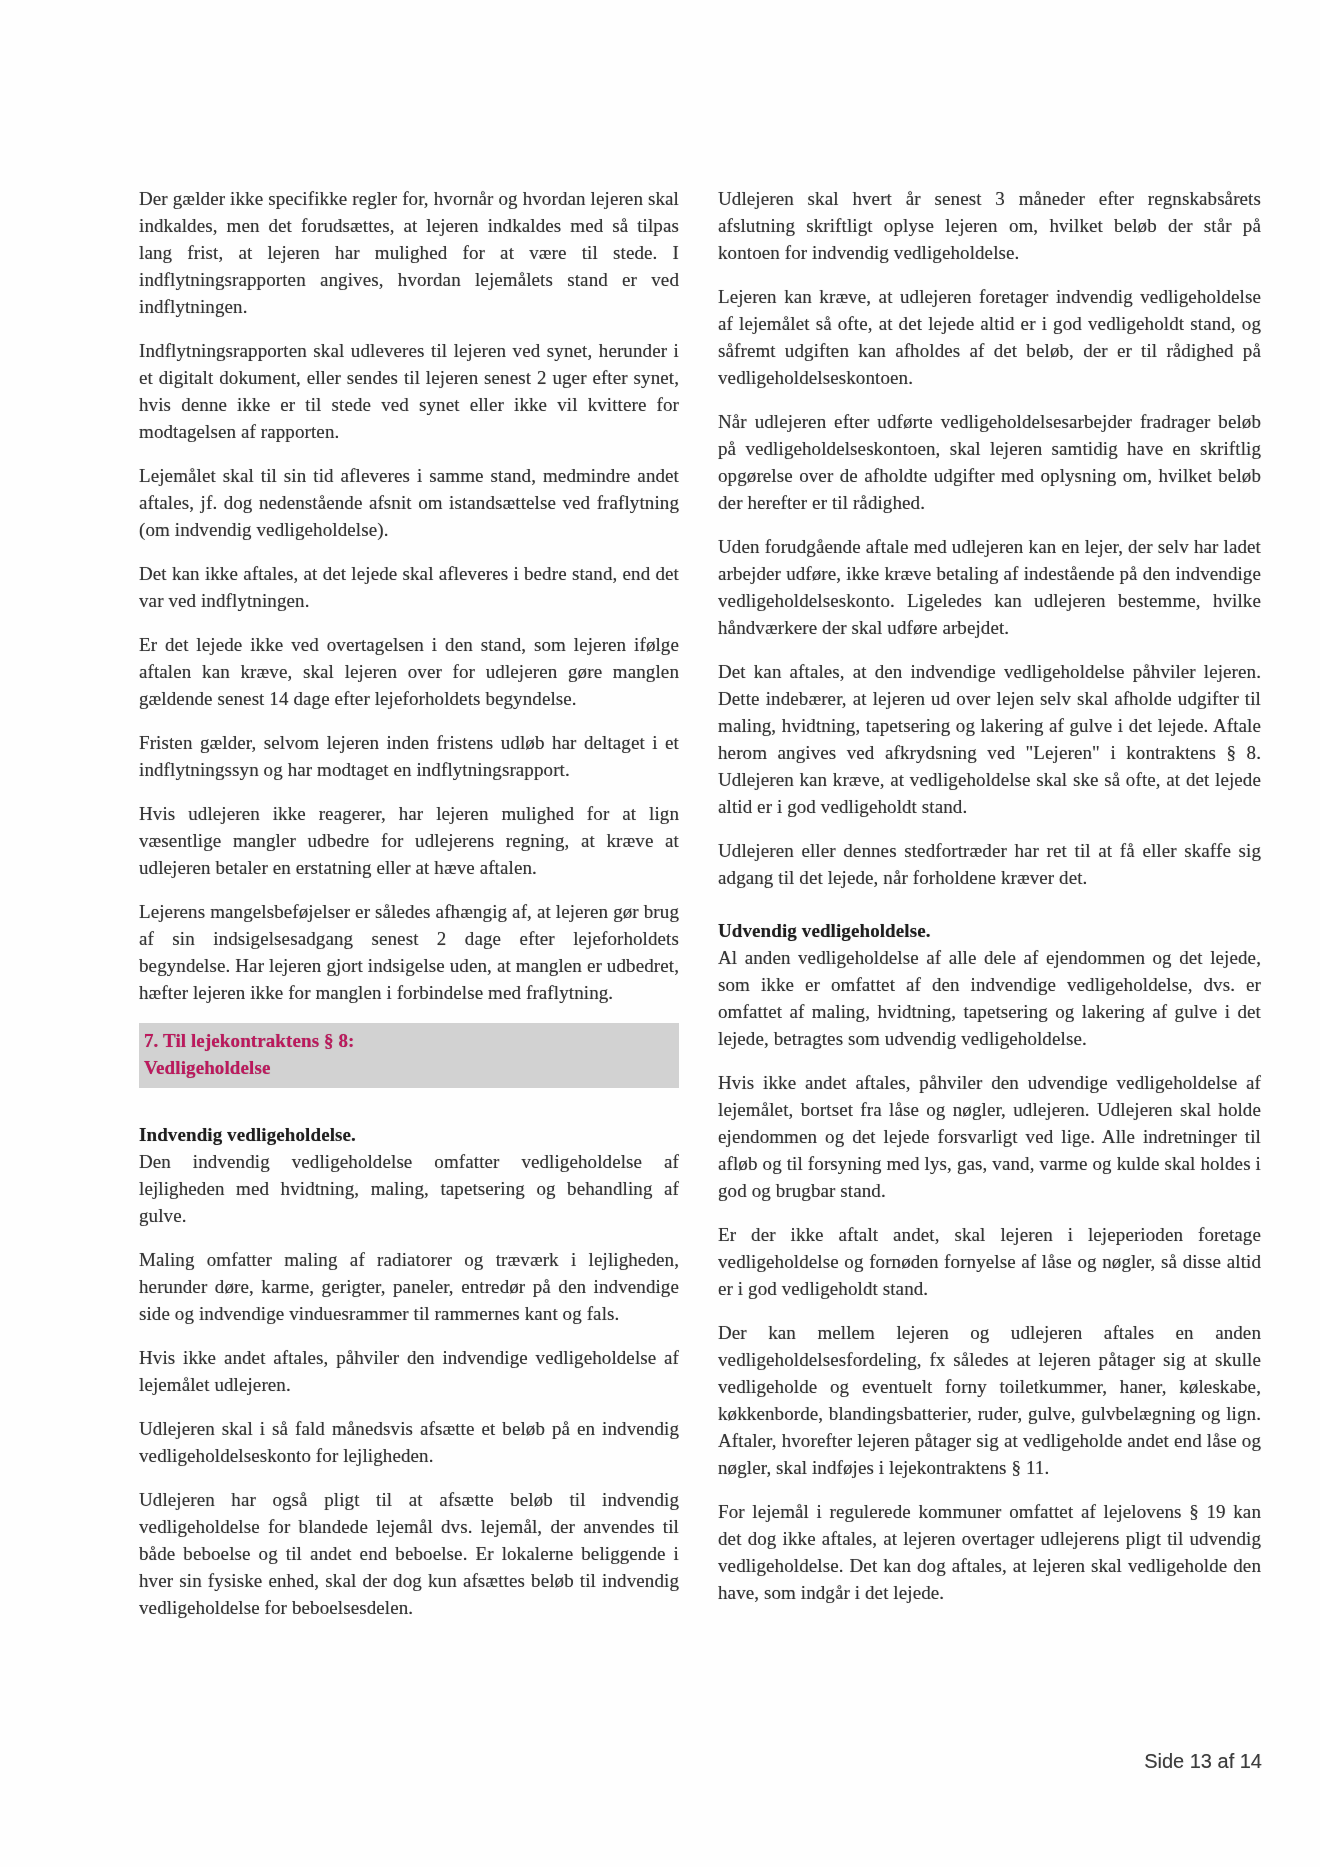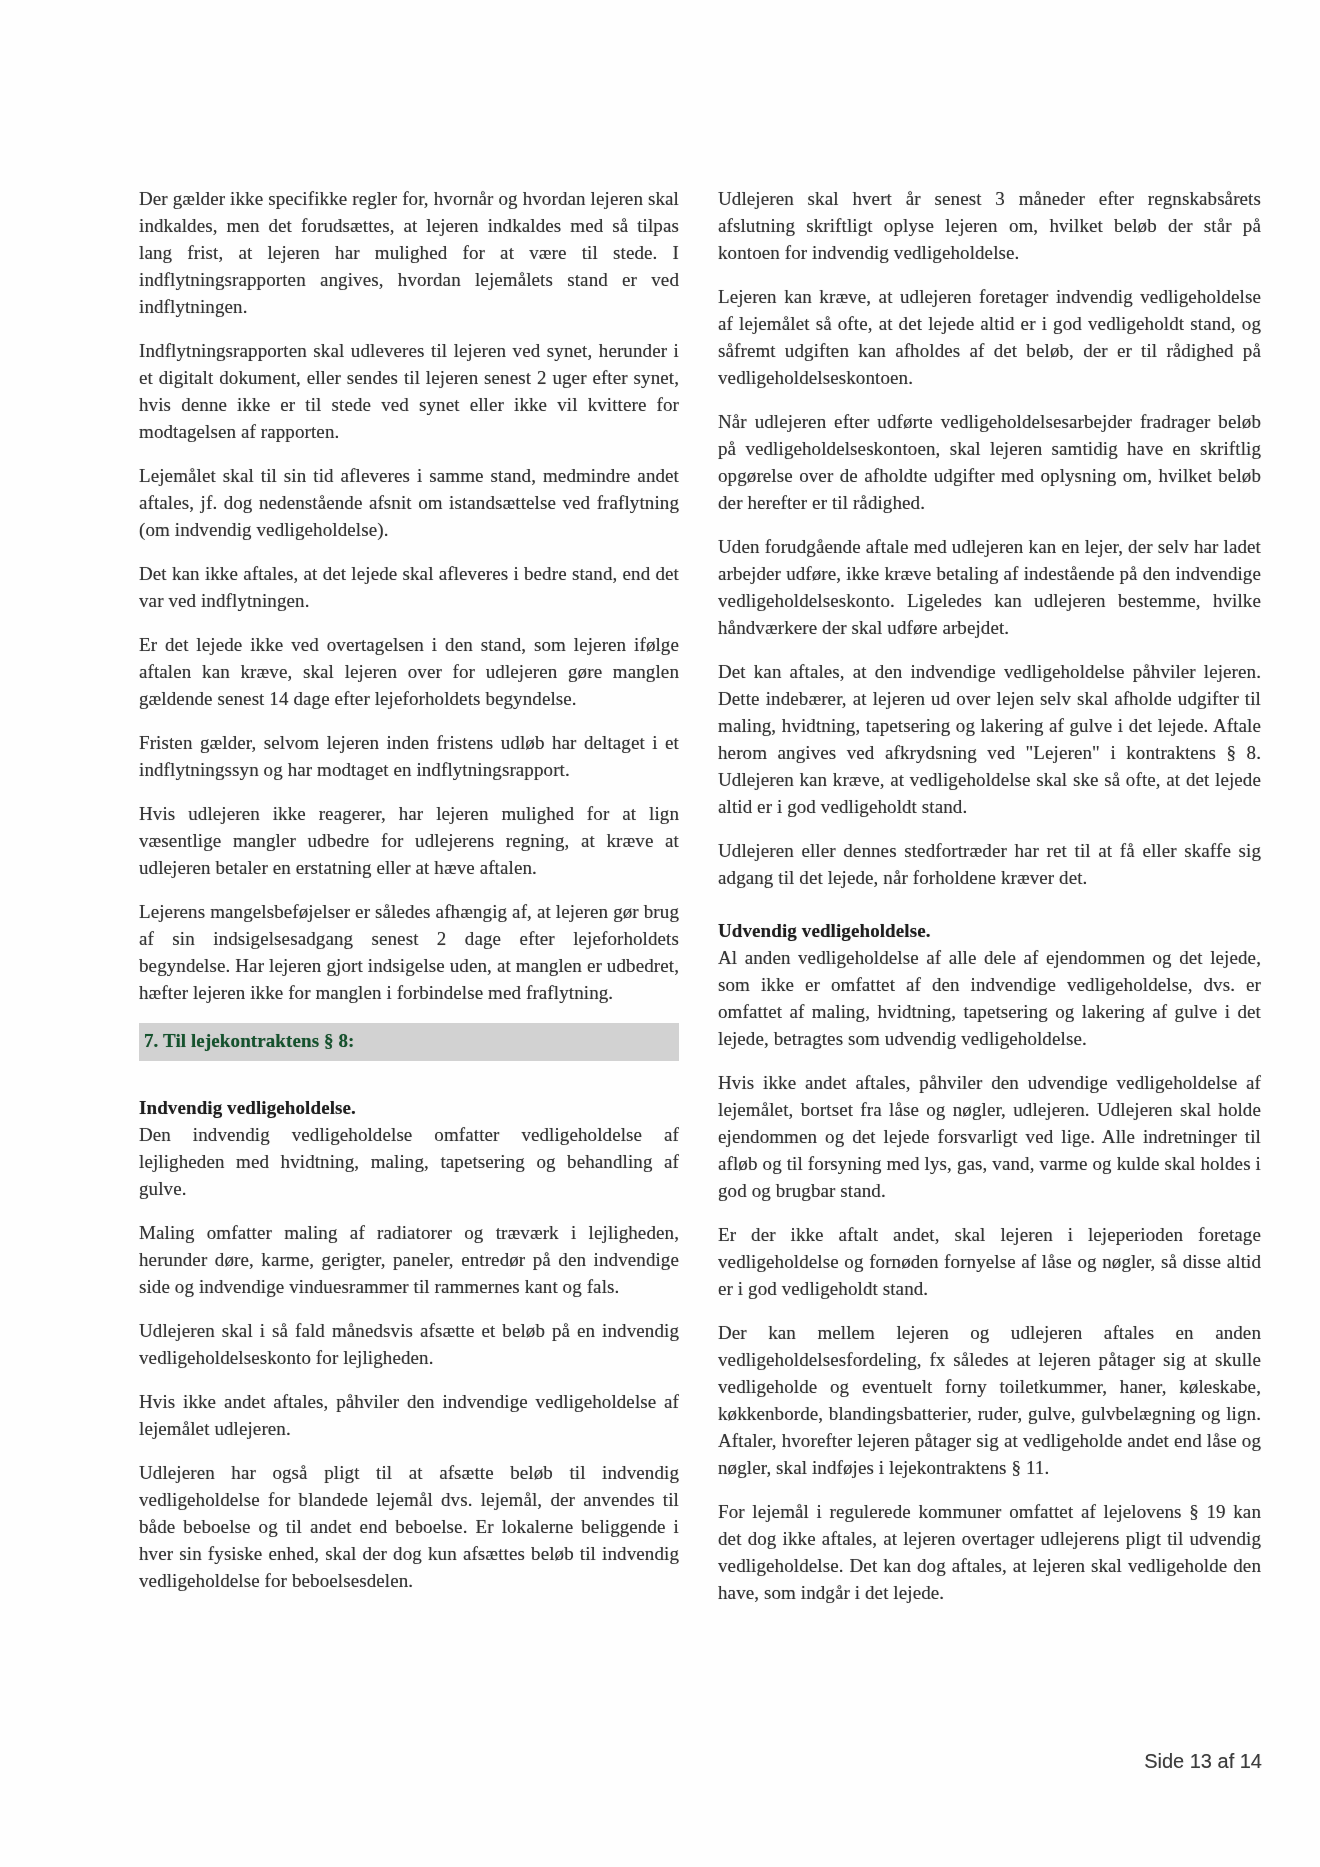--- a/index.html
+++ b/index.html
@@ -28,21 +28,21 @@
     text-align: justify;
     letter-spacing: 0.1px;
     text-shadow: 0 0 0.8px rgba(70,70,70,0.55);
   }
   .col-left  { left: 139px; width: 540px; }
   .col-right { left: 718px; width: 543px; }
   .doc-col p { margin: 0 0 17px 0; }
   .section-heading {
     background: #d2d2d2;
     font-weight: bold;
-    color: #14532d;
+    color: #be185d;
     padding: 4px 9px 7px 5px;
     margin: 16px 0 33px 0;
     line-height: 27px;
     text-align: left;
   }
   .subheading {
     font-weight: bold;
     color: #1f1f1f;
     margin: 0;
     text-align: left;
@@ -68,27 +68,28 @@
     <p>Indflytningsrapporten skal udleveres til lejeren ved synet, herunder i et digitalt dokument, eller sendes til lejeren senest 2 uger efter synet, hvis denne ikke er til stede ved synet eller ikke vil kvittere for modtagelsen af rapporten.</p>
     <p>Lejemålet skal til sin tid afleveres i samme stand, medmindre andet aftales, jf. dog nedenstående afsnit om istandsættelse ved fraflytning (om indvendig vedligeholdelse).</p>
     <p>Det kan ikke aftales, at det lejede skal afleveres i bedre stand, end det var ved indflytningen.</p>
     <p>Er det lejede ikke ved overtagelsen i den stand, som lejeren ifølge aftalen kan kræve, skal lejeren over for udlejeren gøre manglen gældende senest 14 dage efter lejeforholdets begyndelse.</p>
     <p>Fristen gælder, selvom lejeren inden fristens udløb har deltaget i et indflytningssyn og har modtaget en indflytningsrapport.</p>
     <p>Hvis udlejeren ikke reagerer, har lejeren mulighed for at lign væsentlige mangler udbedre for udlejerens regning, at kræve at udlejeren betaler en erstatning eller at hæve aftalen.</p>
     <p>Lejerens mangelsbeføjelser er således afhængig af, at lejeren gør brug af sin indsigelsesadgang senest 2 dage efter lejeforholdets begyndelse. Har lejeren gjort indsigelse uden, at manglen er udbedret, hæfter lejeren ikke for manglen i forbindelse med fraflytning.</p>
 
     <div class="section-heading">
       <div>7. Til lejekontraktens § 8:</div>
+      <div>Vedligeholdelse</div>
     </div>
 
     <div class="subheading">Indvendig vedligeholdelse.</div>
     <p>Den indvendig vedligeholdelse omfatter vedligeholdelse af lejligheden med hvidtning, maling, tapetsering og behandling af gulve.</p>
     <p>Maling omfatter maling af radiatorer og træværk i lejligheden, herunder døre, karme, gerigter, paneler, entredør på den indvendige side og indvendige vinduesrammer til rammernes kant og fals.</p>
+    <p>Hvis ikke andet aftales, påhviler den indvendige vedligeholdelse af lejemålet udlejeren.</p>
     <p>Udlejeren skal i så fald månedsvis afsætte et beløb på en indvendig vedligeholdelseskonto for lejligheden.</p>
-    <p>Hvis ikke andet aftales, påhviler den indvendige vedligeholdelse af lejemålet udlejeren.</p>
     <p>Udlejeren har også pligt til at afsætte beløb til indvendig vedligeholdelse for blandede lejemål dvs. lejemål, der anvendes til både beboelse og til andet end beboelse. Er lokalerne beliggende i hver sin fysiske enhed, skal der dog kun afsættes beløb til indvendig vedligeholdelse for beboelsesdelen.</p>
   </div>
 
   <div class="doc-col col-right">
     <p>Udlejeren skal hvert år senest 3 måneder efter regnskabsårets afslutning skriftligt oplyse lejeren om, hvilket beløb der står på kontoen for indvendig vedligeholdelse.</p>
     <p>Lejeren kan kræve, at udlejeren foretager indvendig vedligeholdelse af lejemålet så ofte, at det lejede altid er i god vedligeholdt stand, og såfremt udgiften kan afholdes af det beløb, der er til rådighed på vedligeholdelseskontoen.</p>
     <p>Når udlejeren efter udførte vedligeholdelsesarbejder fradrager beløb på vedligeholdelseskontoen, skal lejeren samtidig have en skriftlig opgørelse over de afholdte udgifter med oplysning om, hvilket beløb der herefter er til rådighed.</p>
     <p>Uden forudgående aftale med udlejeren kan en lejer, der selv har ladet arbejder udføre, ikke kræve betaling af indestående på den indvendige vedligeholdelseskonto. Ligeledes kan udlejeren bestemme, hvilke håndværkere der skal udføre arbejdet.</p>
     <p>Det kan aftales, at den indvendige vedligeholdelse påhviler lejeren. Dette indebærer, at lejeren ud over lejen selv skal afholde udgifter til maling, hvidtning, tapetsering og lakering af gulve i det lejede. Aftale herom angives ved afkrydsning ved "Lejeren" i kontraktens § 8. Udlejeren kan kræve, at vedligeholdelse skal ske så ofte, at det lejede altid er i god vedligeholdt stand.</p>
     <p>Udlejeren eller dennes stedfortræder har ret til at få eller skaffe sig adgang til det lejede, når forholdene kræver det.</p>

